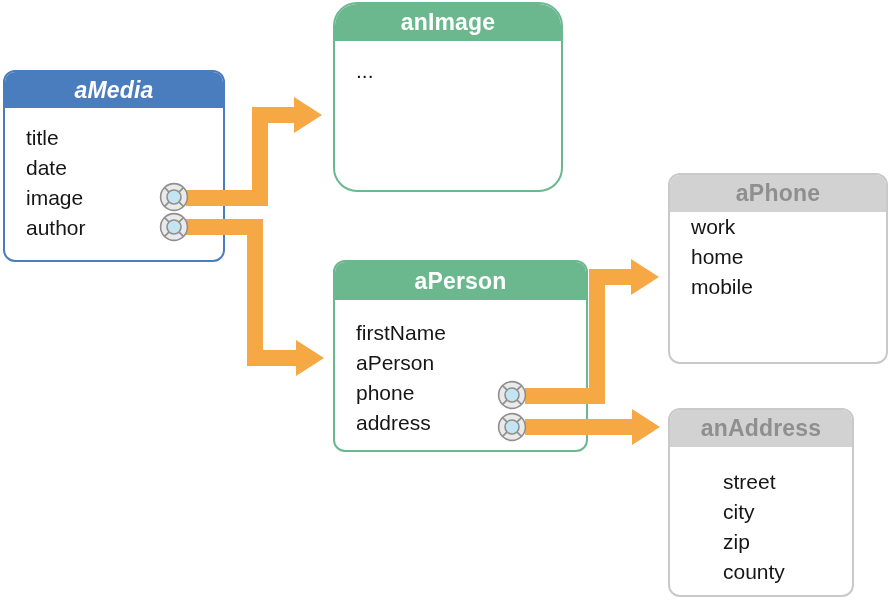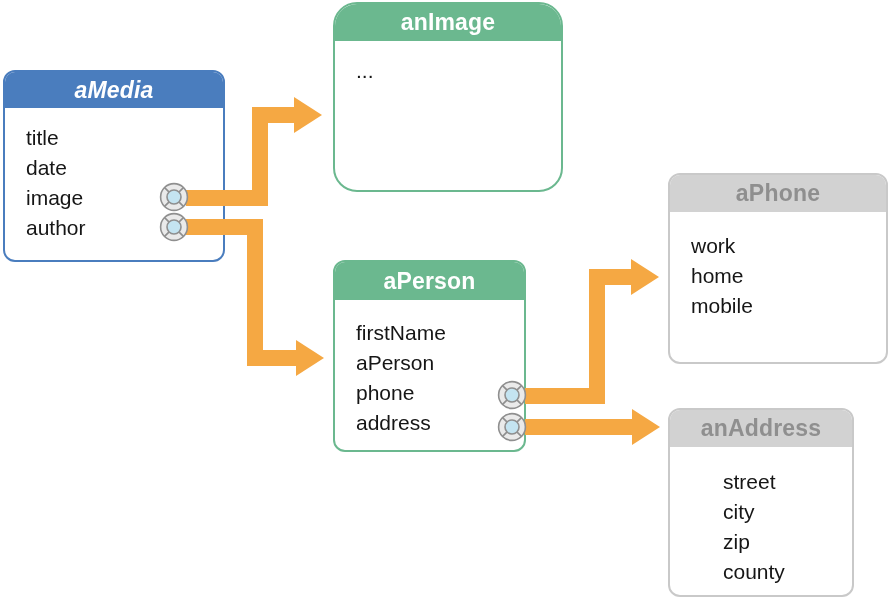--- a/index.html
+++ b/index.html
@@ -39,27 +39,27 @@
   }
   
   #box-amedia { left: 3px; top: 70px; width: 222px; height: 192px; border-color: #4a7dbe; }
   #box-amedia .box-header { height: 36px; background: #4a7dbe; color: #ffffff; font-style: italic; }
   #box-amedia .box-body { padding-top: 15px; }
   
   #box-animage { left: 333px; top: 2px; width: 230px; height: 190px; border-color: #6bb88f; border-radius: 24px; }
   #box-animage .box-header { height: 37px; background: #6bb88f; color: #ffffff; }
   #box-animage .box-body { padding-top: 15px; }
   
-  #box-aperson { left: 333px; top: 260px; width: 193px; height: 192px; border-color: #6bb88f; }
+  #box-aperson { left: 333px; top: 260px; width: 255px; height: 192px; border-color: #6bb88f; }
   #box-aperson .box-header { height: 38px; background: #6bb88f; color: #ffffff; }
   #box-aperson .box-body { padding-top: 18px; }
   
   #box-aphone { left: 668px; top: 173px; width: 220px; height: 191px; border-color: #c9c9c9; }
   #box-aphone .box-header { height: 37px; background: #d2d2d2; color: #8f8f8f; }
-  #box-aphone .box-body { padding-top: 19px; }
+  #box-aphone .box-body { }
   
   #box-anaddress { left: 668px; top: 408px; width: 186px; height: 189px; border-color: #c9c9c9; }
   #box-anaddress .box-header { height: 37px; background: #d2d2d2; color: #8f8f8f; }
   #box-anaddress .box-body { padding-top: 20px; margin-left: 32px; }
 
   
   #arrows {
     position: absolute;
     left: 0; top: 0;
     z-index: 5;

